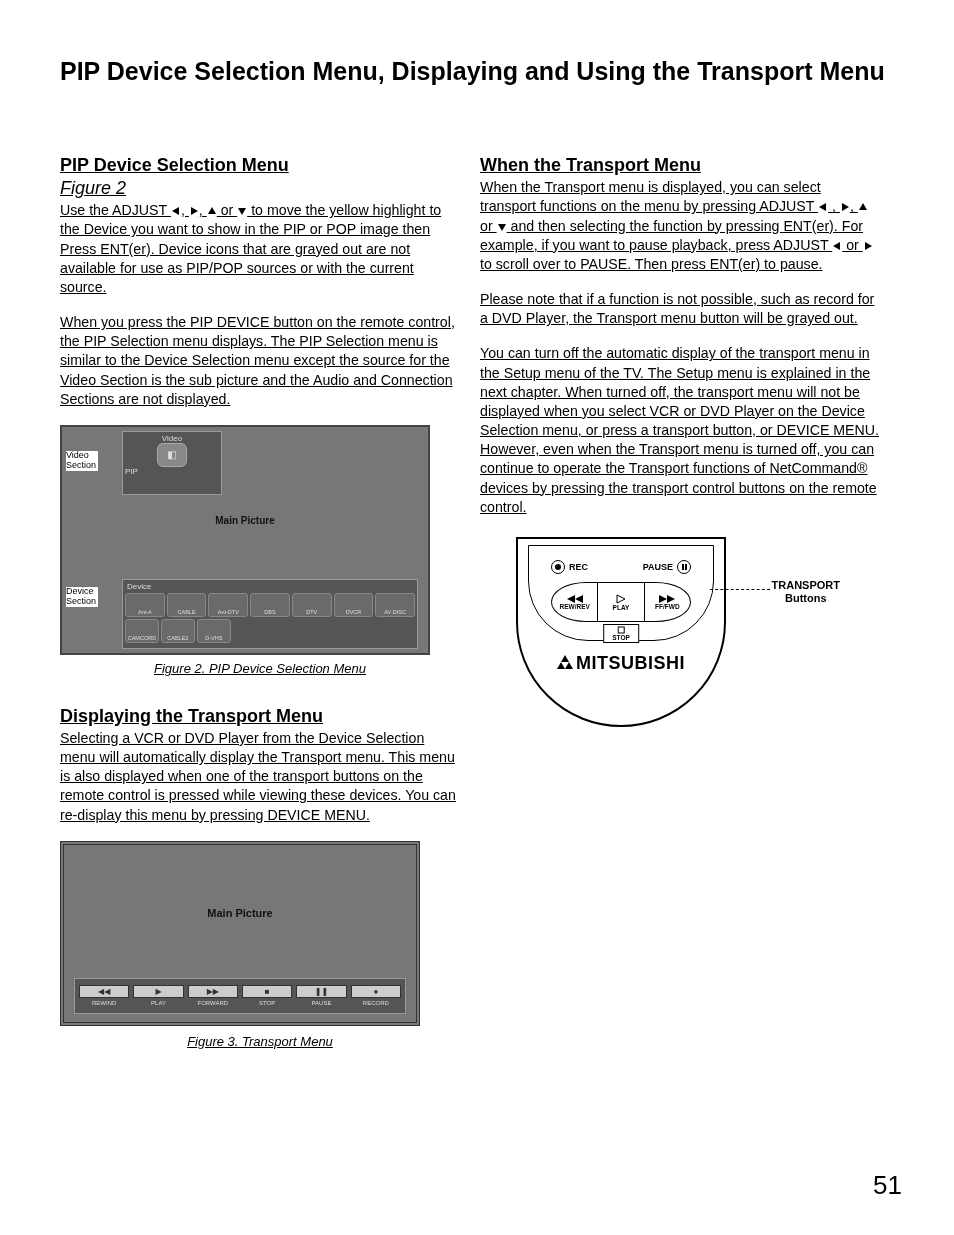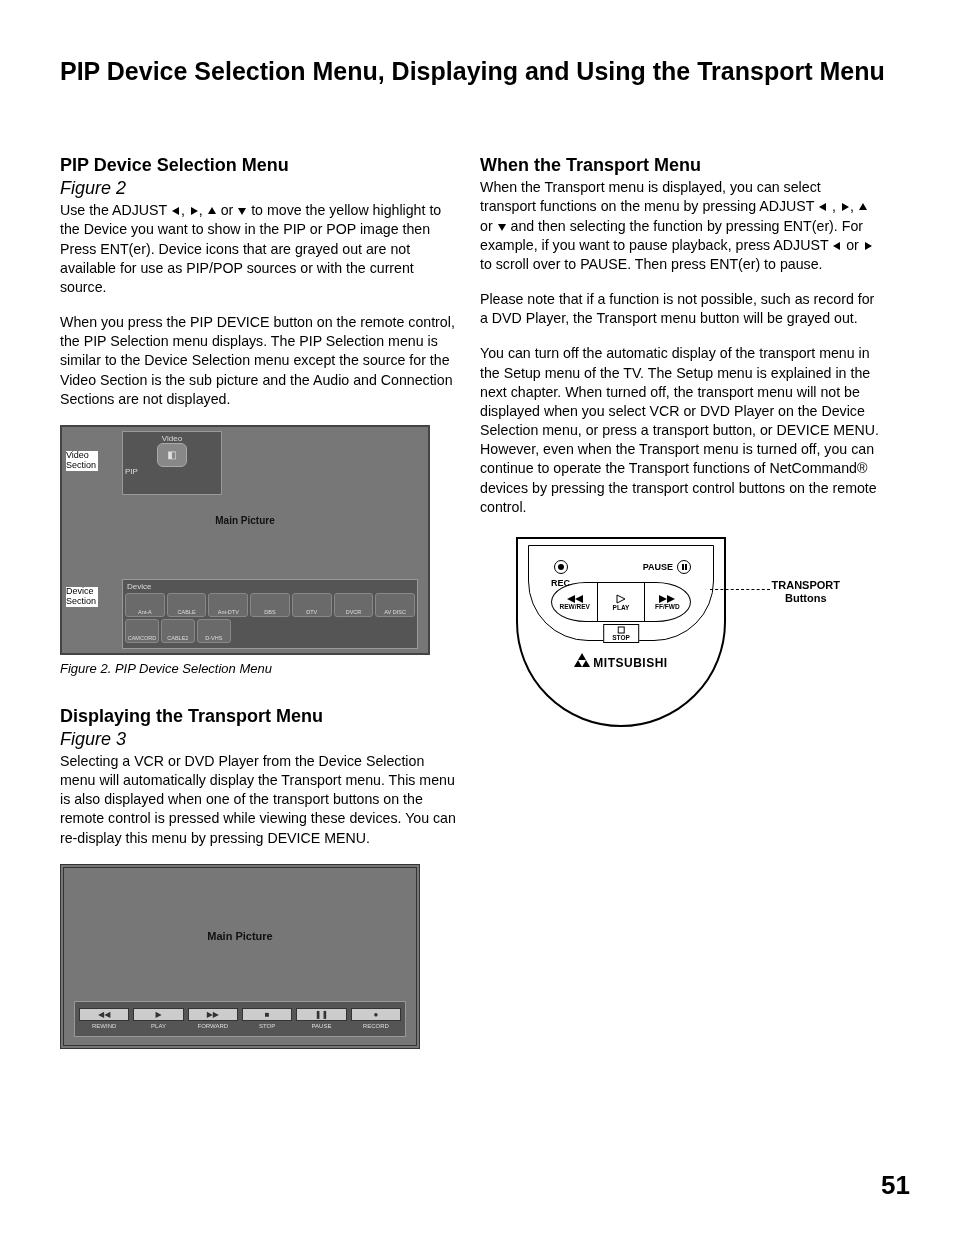--- a/index.html
+++ b/index.html
@@ -14,20 +14,21 @@
   }
   h1.page-title {
     font-size: 25px;
     font-weight: bold;
     line-height: 1.25;
     margin-bottom: 68px;
   }
   .columns {
     display: flex;
     gap: 20px;
+    text-decoration: underline;
   }
   .col { width: 400px; }
   .section-head {
     font-size: 18px;
     font-weight: bold;
     margin-bottom: 2px;
   }
   .fig-ref {
     font-style: italic;
     font-size: 18px;
@@ -105,20 +106,21 @@
     height:24px;
     display:flex; flex-direction:column; align-items:center; justify-content:flex-end;
     font-size:5.5px; color:#ddd; padding-bottom:1px;
     overflow:hidden;
   }
   .fig2-dev-item.short { flex: 0.7; }
   .fig-caption {
     font-style: italic;
     font-size: 13px;
     margin-bottom: 30px;
+    text-align: center;
   }
   
   .fig3 {
     width: 360px;
     height: 185px;
     border: 4px double #333;
     background: #777;
     position: relative;
     overflow: hidden;
     margin-top: 14px;
@@ -168,21 +170,21 @@
   .remote-inner {
     position:absolute;
     left:10px; top:6px; right:10px;
     height: 96px;
     border:1.5px solid #000;
     border-radius: 0 0 60px 60px;
   }
   .remote-rec {
     position:absolute; left:22px; top:14px;
     display:flex; align-items:center; gap:4px;
-    font-size:9px; font-weight:bold;flex-direction:column;
+    font-size:9px; font-weight:bold;
   }
   .rec-dot {
     width:14px; height:14px; border:1.5px solid #000; border-radius:50%;
     display:flex; align-items:center; justify-content:center;
   }
   .rec-dot::after { content:""; width:6px; height:6px; background:#000; border-radius:50%; }
   .remote-pause {
     position:absolute; right:22px; top:14px;
     display:flex; align-items:center; gap:4px;
     font-size:9px; font-weight:bold;
@@ -217,21 +219,21 @@
     padding: 1px 8px;
     font-size:6.5px; font-weight:bold;
     display:flex; flex-direction:column; align-items:center;
     background:#fff;
   }
   .remote-brand {
     position:absolute;
     top:114px;
     width:100%;
     text-align:center;
-    font-size:12px;
+    font-size:18px;
     font-weight:bold;
     letter-spacing:0.5px;
   }
   .remote-brand-tri {
     display:inline-block;
     vertical-align:0px;
     margin-right:3px;
   }
   .remote-label {
     position:absolute;
@@ -240,23 +242,23 @@
     line-height:1.2;
   }
   .remote-label-line {
     position:absolute;
     right:70px; top:52px;
     width:60px;
     border-top:1.5px dashed #000;
   }
   .page-no {
     position:absolute;
-    right:44px; bottom:34px;
+    right:52px; bottom:34px;
     font-size:26px;
-    font-weight:bold;
+    font-weight:normal;
   }
 </style>
 </head>
 <body>
 
 <h1 class="page-title">PIP Device Selection Menu,  Displaying and Using the Transport Menu</h1>
 
 <div class="columns">
 
   <div class="col">
@@ -304,21 +306,20 @@
           <div class="fig2-dev-item short">CAMCORD</div>
           <div class="fig2-dev-item short">CABLE2</div>
           <div class="fig2-dev-item short">D-VHS</div>
           <div style="flex:4"></div>
         </div>
       </div>
     </div>
     <div class="fig-caption">Figure 2. PIP Device Selection Menu</div>
 
     <div class="section-head">Displaying the Transport Menu</div>
-    <div class="fig-ref">Figure 3</div>
     <p class="body">Selecting a VCR or DVD Player from the Device Selection menu will automatically display the Transport menu.  This menu is also displayed when one of the transport buttons on the remote control is pressed while viewing these devices.  You can re-display this menu by pressing DEVICE MENU.</p>
 
     <div class="fig3">
       <div class="fig3-main">Main Picture</div>
       <div class="fig3-bar">
         <div class="fig3-btn">
             <div class="fig3-btn-box">◀◀</div>
             <span>REWIND</span>
           </div>
         <div class="fig3-btn">
@@ -336,20 +337,21 @@
         <div class="fig3-btn">
             <div class="fig3-btn-box">❚❚</div>
             <span>PAUSE</span>
           </div>
         <div class="fig3-btn">
             <div class="fig3-btn-box">●</div>
             <span>RECORD</span>
           </div>
       </div>
     </div>
+    <div class="fig-caption">Figure 3.  Transport Menu</div>
   </div>
 
   <div class="col">
     <div class="section-head">When the Transport Menu</div>
     <p class="body">
       <span>When the Transport menu is displayed, you can select transport functions on the menu by pressing ADJUST </span><svg class="arrow-icon" width="10" height="10">
           <polygon points="8,1 8,9 1,5" fill="#000"></polygon>
         </svg><span> , </span><svg class="arrow-icon" width="10" height="10">
           <polygon points="2,1 2,9 9,5" fill="#000"></polygon>
         </svg><span>, </span><svg class="arrow-icon" width="10" height="10">

